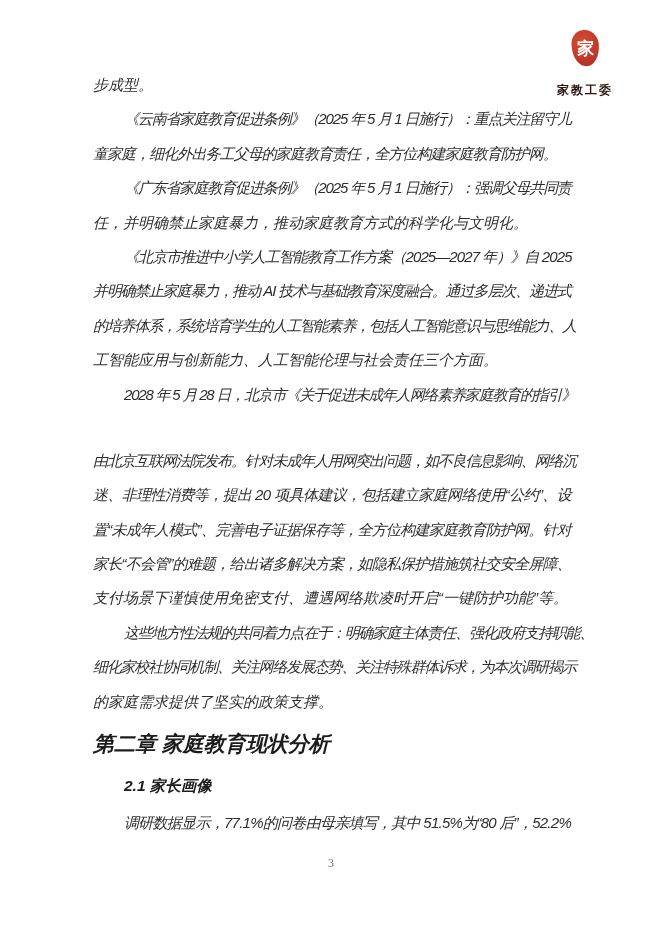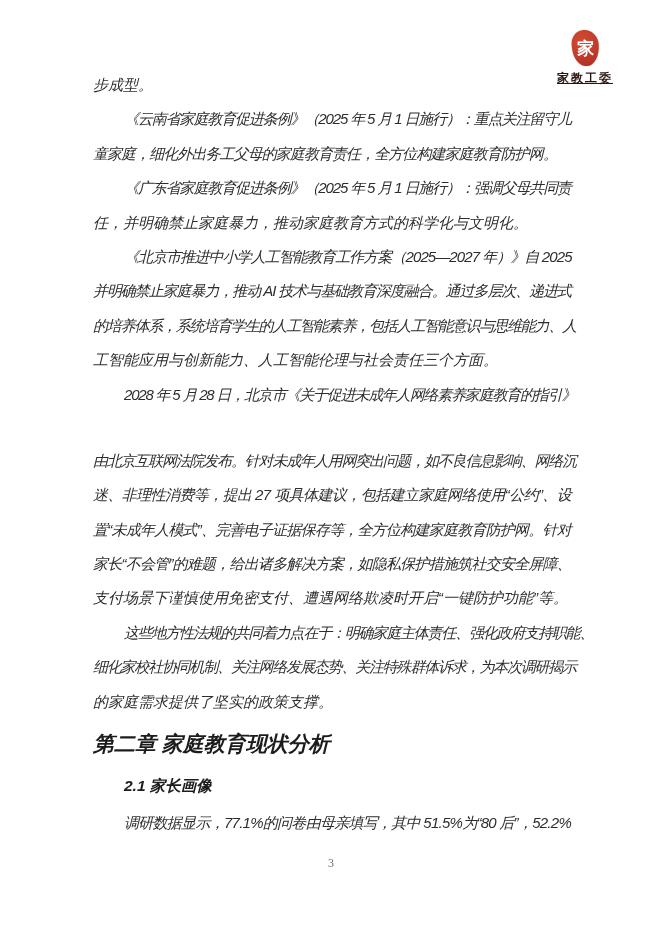--- a/index.html
+++ b/index.html
@@ -33,28 +33,27 @@
     box-shadow: 0 0 1px rgba(150,40,25,.6);
   }
   .seal-char {
     color: #ffffff;
     font-size: 17px;
     font-weight: bold;
     line-height: 1;
     transform: rotate(4deg);
   }
   .logo-label {
-    margin-top: 4px;
+    margin-top: 16px;
     font-family: "Liberation Serif", serif;
     font-size: 12px;
     font-weight: bold;
     letter-spacing: 2px;
     color: #2b150e;
     white-space: nowrap;
-    text-decoration: underline;
   }
   
   .doc {
     position: absolute;
     left: 93px;
     top: 68px;
     width: 478px;
     color: #2d2d2d;
     font-style: italic;
   }
@@ -131,21 +130,21 @@
       </div>
       <div class="block p indent">
         <div class="line fill" style="letter-spacing: -0.92px;">《北京市推进中小学人工智能教育工作方案（2025—2027 年）》自 2025</div>
         <div class="line fill" style="letter-spacing: -1.08px;">并明确禁止家庭暴力，推动 AI 技术与基础教育深度融合。通过多层次、递进式</div>
         <div class="line fill" style="letter-spacing: -1.2px;">的培养体系，系统培育学生的人工智能素养，包括人工智能意识与思维能力、人</div>
         <div class="line">工智能应用与创新能力、人工智能伦理与社会责任三个方面。</div>
       </div>
       <div class="block p indent">
         <div class="line fill" style="letter-spacing: -1.2px;">2028 年 5 月 28 日，北京市《关于促进未成年人网络素养家庭教育的指引》</div>
         <div class="line fill" style="letter-spacing: -1.2px; margin-top: 32px;">由北京互联网法院发布。针对未成年人用网突出问题，如不良信息影响、网络沉</div>
-        <div class="line fill" style="letter-spacing: -0.59px;">迷、非理性消费等，提出 27 项具体建议，包括建立家庭网络使用“公约”、设</div>
+        <div class="line fill" style="letter-spacing: -0.59px;">迷、非理性消费等，提出 20 项具体建议，包括建立家庭网络使用“公约”、设</div>
         <div class="line fill" style="letter-spacing: -0.77px;">置“未成年人模式”、完善电子证据保存等，全方位构建家庭教育防护网。针对</div>
         <div class="line fill" style="letter-spacing: -0.77px;">家长“不会管”的难题，给出诸多解决方案，如隐私保护措施筑社交安全屏障、</div>
         <div class="line">支付场景下谨慎使用免密支付、遭遇网络欺凌时开启“一键防护功能”等。</div>
       </div>
       <div class="block p indent">
         <div class="line fill" style="letter-spacing: -1.2px;">这些地方性法规的共同着力点在于：明确家庭主体责任、强化政府支持职能、</div>
         <div class="line fill" style="letter-spacing: -1.2px;">细化家校社协同机制、关注网络发展态势、关注特殊群体诉求，为本次调研揭示</div>
         <div class="line">的家庭需求提供了坚实的政策支撑。</div>
       </div>
       <div class="block h1">

